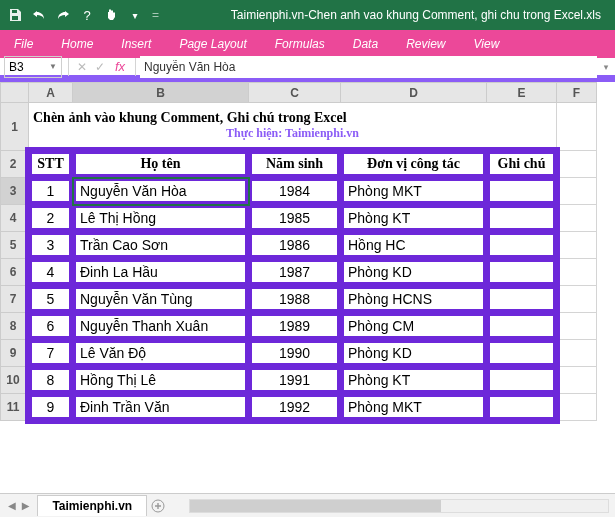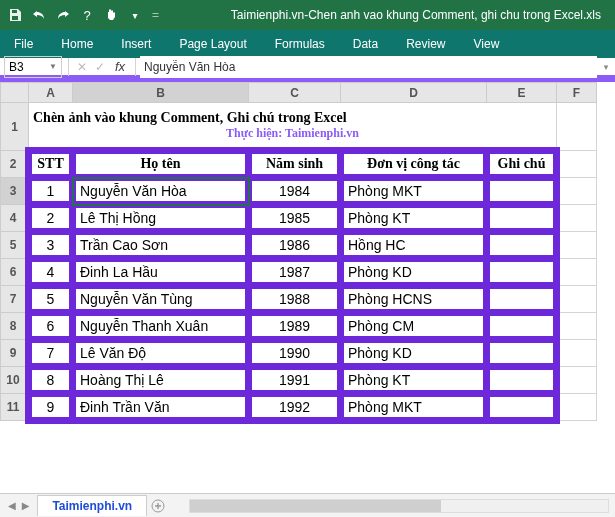--- a/index.html
+++ b/index.html
@@ -3,27 +3,27 @@
 <meta charset="utf-8">
 <style>
   * { box-sizing: border-box; margin: 0; padding: 0; }
   body { font-family: "Segoe UI", Tahoma, sans-serif; font-size: 12px; background: #fff; width: 615px; height: 517px; overflow: hidden; position: relative; }
   
   .titlebar { background: #217346; height: 30px; display: flex; align-items: center; color: #fff; padding: 0 6px; }
   .qat { display: flex; align-items: center; gap: 6px; }
   .qat .ic { width: 18px; height: 18px; display: flex; align-items: center; justify-content: center; }
   .doc-title { flex: 1; text-align: right; font-size: 12px; white-space: nowrap; overflow: hidden; text-overflow: ellipsis; padding: 0 8px; }
   
-  .menubar { background: #0f766e; height: 28px; display: flex; align-items: center; color: #fff; }
+  .menubar { background: #ec4899; height: 28px; display: flex; align-items: center; color: #fff; font-style: italic; }
   .menubar .mitem { padding: 0 14px; font-size: 12px; height: 28px; display: flex; align-items: center; cursor: pointer; }
   
   .fbar-row { display: flex; align-items: center; height: 24px; border-bottom: 7px solid #8b5cf6; background: #fff; }
   .namebox { width: 58px; height: 22px; border: 1px solid #cfcfcf; margin: 0 2px 0 4px; display: flex; align-items: center; padding: 0 4px; font-size: 12px; justify-content: space-between; }
   .namebox .tri { font-size: 8px; color: #777; }
-  .fx-btn { width: 22px; text-align: center; color: #404040; font-style: italic; font-size: 13px; cursor: pointer; }
+  .fx-btn { width: 22px; text-align: center; color: #ec4899; font-style: italic; font-size: 13px; cursor: pointer; }
   .fx-sep { width: 1px; height: 18px; background: #d4d4d4; margin: 0 4px; }
   .formula-input { flex: 1; height: 22px; border: none; outline: none; font-size: 12px; padding: 0 4px; color: #333; }
   .fbar-drop { width: 18px; text-align: center; color: #888; font-size: 9px; }
   
   .grid-wrap { position: relative; height: 408px; overflow: hidden; background: #fff; }
   table.sheet { border-collapse: collapse; table-layout: fixed; }
   .corner { width: 28px; height: 20px; background: #e6e6e6; border: 1px solid #ccc; }
   .colhdr { background: #e6e6e6; border: 1px solid #ccc; text-align: center; font-size: 12px; color: #555; height: 20px; }
   .rowhdr { background: #e6e6e6; border: 1px solid #ccc; text-align: center; font-size: 12px; color: #555; width: 28px; }
   td.cell { border: 1px solid #d4d4d4; height: 27px; padding: 0 4px; font-size: 14px; color: #000; background: #fff; vertical-align: middle; }
@@ -32,21 +32,21 @@
   .subtitle { color: #8b5cf6; font-size: 12px; text-align: center; }
   .hdr { font-weight: bold; text-align: center; font-family: "Times New Roman", serif; font-size: 14px; }
   .ctr { text-align: center; }
   .colhdr.sel { background: #d2d2d2; }
   .rowhdr.sel { background: #d2d2d2; }
   .active { outline: 2px solid #217346; outline-offset: -1px; background: #fff; }
   
   .tabstrip { position: absolute; bottom: 0; left: 0; right: 0; height: 24px; border-top: 1px solid #ccc; background: #f3f3f3; display: flex; align-items: center; }
   .tabnav { display: flex; align-items: center; gap: 6px; padding: 0 8px; color: #888; }
   .tabnav span { cursor: pointer; font-size: 10px; }
-  .sheet-tab { background: #fff; border: 1px solid #ccc; border-bottom: none; padding: 3px 14px; font-size: 12px; color: #1d4ed8; font-weight: 600; cursor: pointer; }
+  .sheet-tab { background: #fff; border: 1px solid #ccc; border-bottom: none; padding: 3px 14px; font-size: 12px; color: #000000; font-weight: 600; cursor: pointer; }
   .add-sheet { width: 22px; height: 22px; display: flex; align-items: center; justify-content: center; color: #666; cursor: pointer; border: 1px solid transparent; }
   .scroll-h { flex: 1; height: 14px; margin: 0 6px 0 20px; background: #f0f0f0; border: 1px solid #ddd; position: relative; }
   .scroll-h .thumb { position: absolute; left: 0; top: 0; bottom: 0; width: 60%; background: #cfcfcf; }
   svg { display: block; }
 </style>
 </head>
 <body>
 
 <div class="titlebar">
   <div class="qat">
@@ -201,21 +201,21 @@
           <td class="cell bthick ctr">7</td>
           <td class="cell bthick">Lê Văn Độ</td>
           <td class="cell bthick ctr">1990</td>
           <td class="cell bthick">Phòng KD</td>
           <td class="cell bthick"></td>
           <td class="cell"></td>
         </tr>
         <tr>
           <th class="rowhdr">10</th>
           <td class="cell bthick ctr">8</td>
-          <td class="cell bthick">Hoàng Thị Lê</td>
+          <td class="cell bthick">Hồng Thị Lê</td>
           <td class="cell bthick ctr">1991</td>
           <td class="cell bthick">Phòng KT</td>
           <td class="cell bthick"></td>
           <td class="cell"></td>
         </tr>
         <tr>
           <th class="rowhdr">11</th>
           <td class="cell bthick ctr">9</td>
           <td class="cell bthick">Đinh Trần Văn</td>
           <td class="cell bthick ctr">1992</td>

